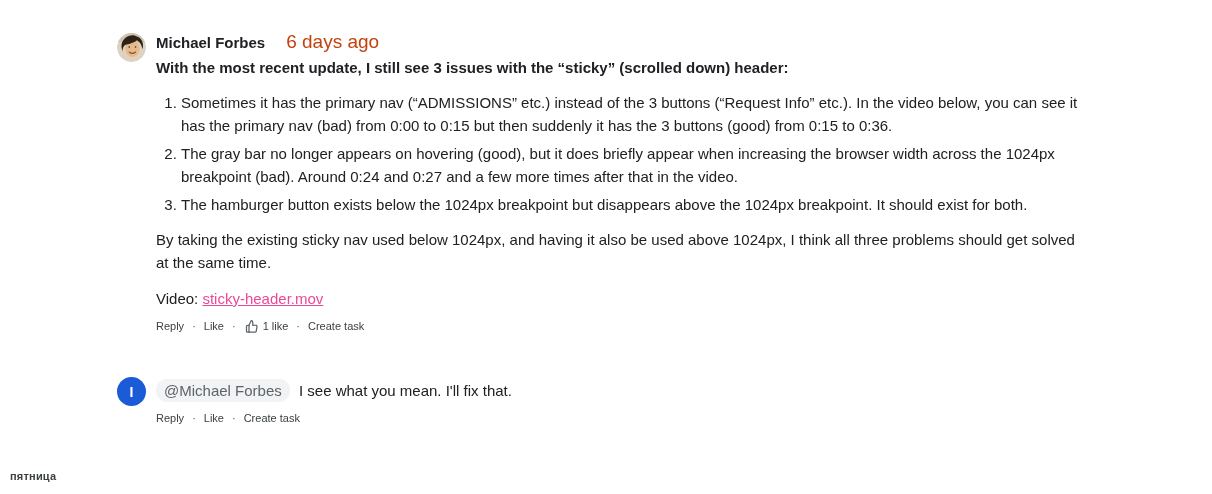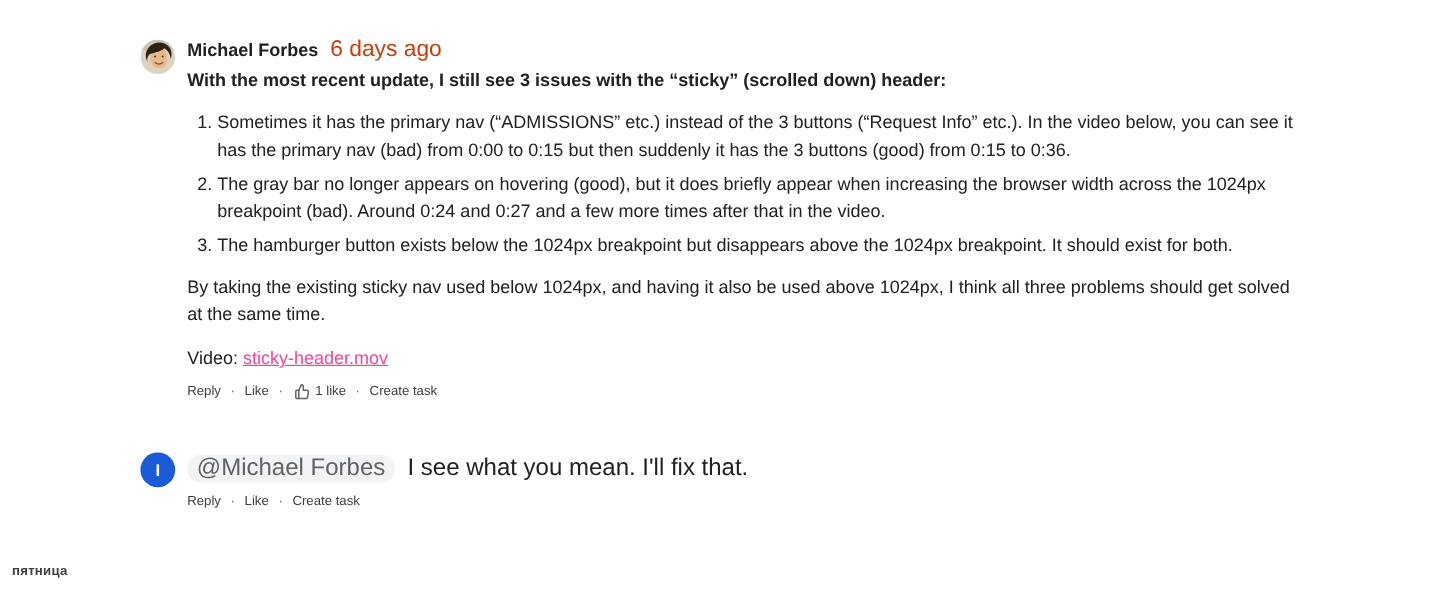--- a/index.html
+++ b/index.html
@@ -27,21 +27,21 @@
   }
   .avatar svg { display: block; width: 100%; height: 100%; }
   .avatar-initial {
     background: #1b5bd7;
     color: #ffffff;
     display: flex; align-items: center; justify-content: center;
     font-size: 14px; font-weight: 700;
   }
   .comment-body { flex: 1; min-width: 0; max-width: 926px; }
   .comment-header {
-    display: flex; align-items: baseline; gap: 10px;
+    display: flex; align-items: baseline; gap: 21px;
     line-height: 21px;
   }
   .author { font-weight: 700; font-size: 15px; color: #202124; }
   .timestamp { font-size: 19px; color: #c2410c; }
   .text { font-size: 15px; line-height: 23px; color: #202124; }
   .intro { margin-top: 3px; font-weight: bold; }
   .issue-list {
     margin: 12px 0 12px 0;
     padding-left: 25px;
   }
@@ -61,21 +61,21 @@
     color: #3c4043;
   }
   .actions .action { cursor: pointer; display: inline-flex; align-items: center; }
   .actions > .action:not(:first-child)::before {
     content: "\00B7";
     color: #5f6368;
     margin: 0 8px;
     cursor: default;
   }
   .like-count-icon { margin-right: 4px; display: inline-flex; }
-  .mention-line { margin-top: 4px; font-size: 20px; line-height: 23px; }
+  .mention-line { margin-top: 4px; font-size: 15px; line-height: 23px; }
   .mention-pill {
     display: inline-block;
     background: #f1f3f4;
     color: #5f6368;
     border-radius: 11px;
     padding: 0 8px;
     margin-right: 5px;
     cursor: pointer;
   }
   .footer-label {

